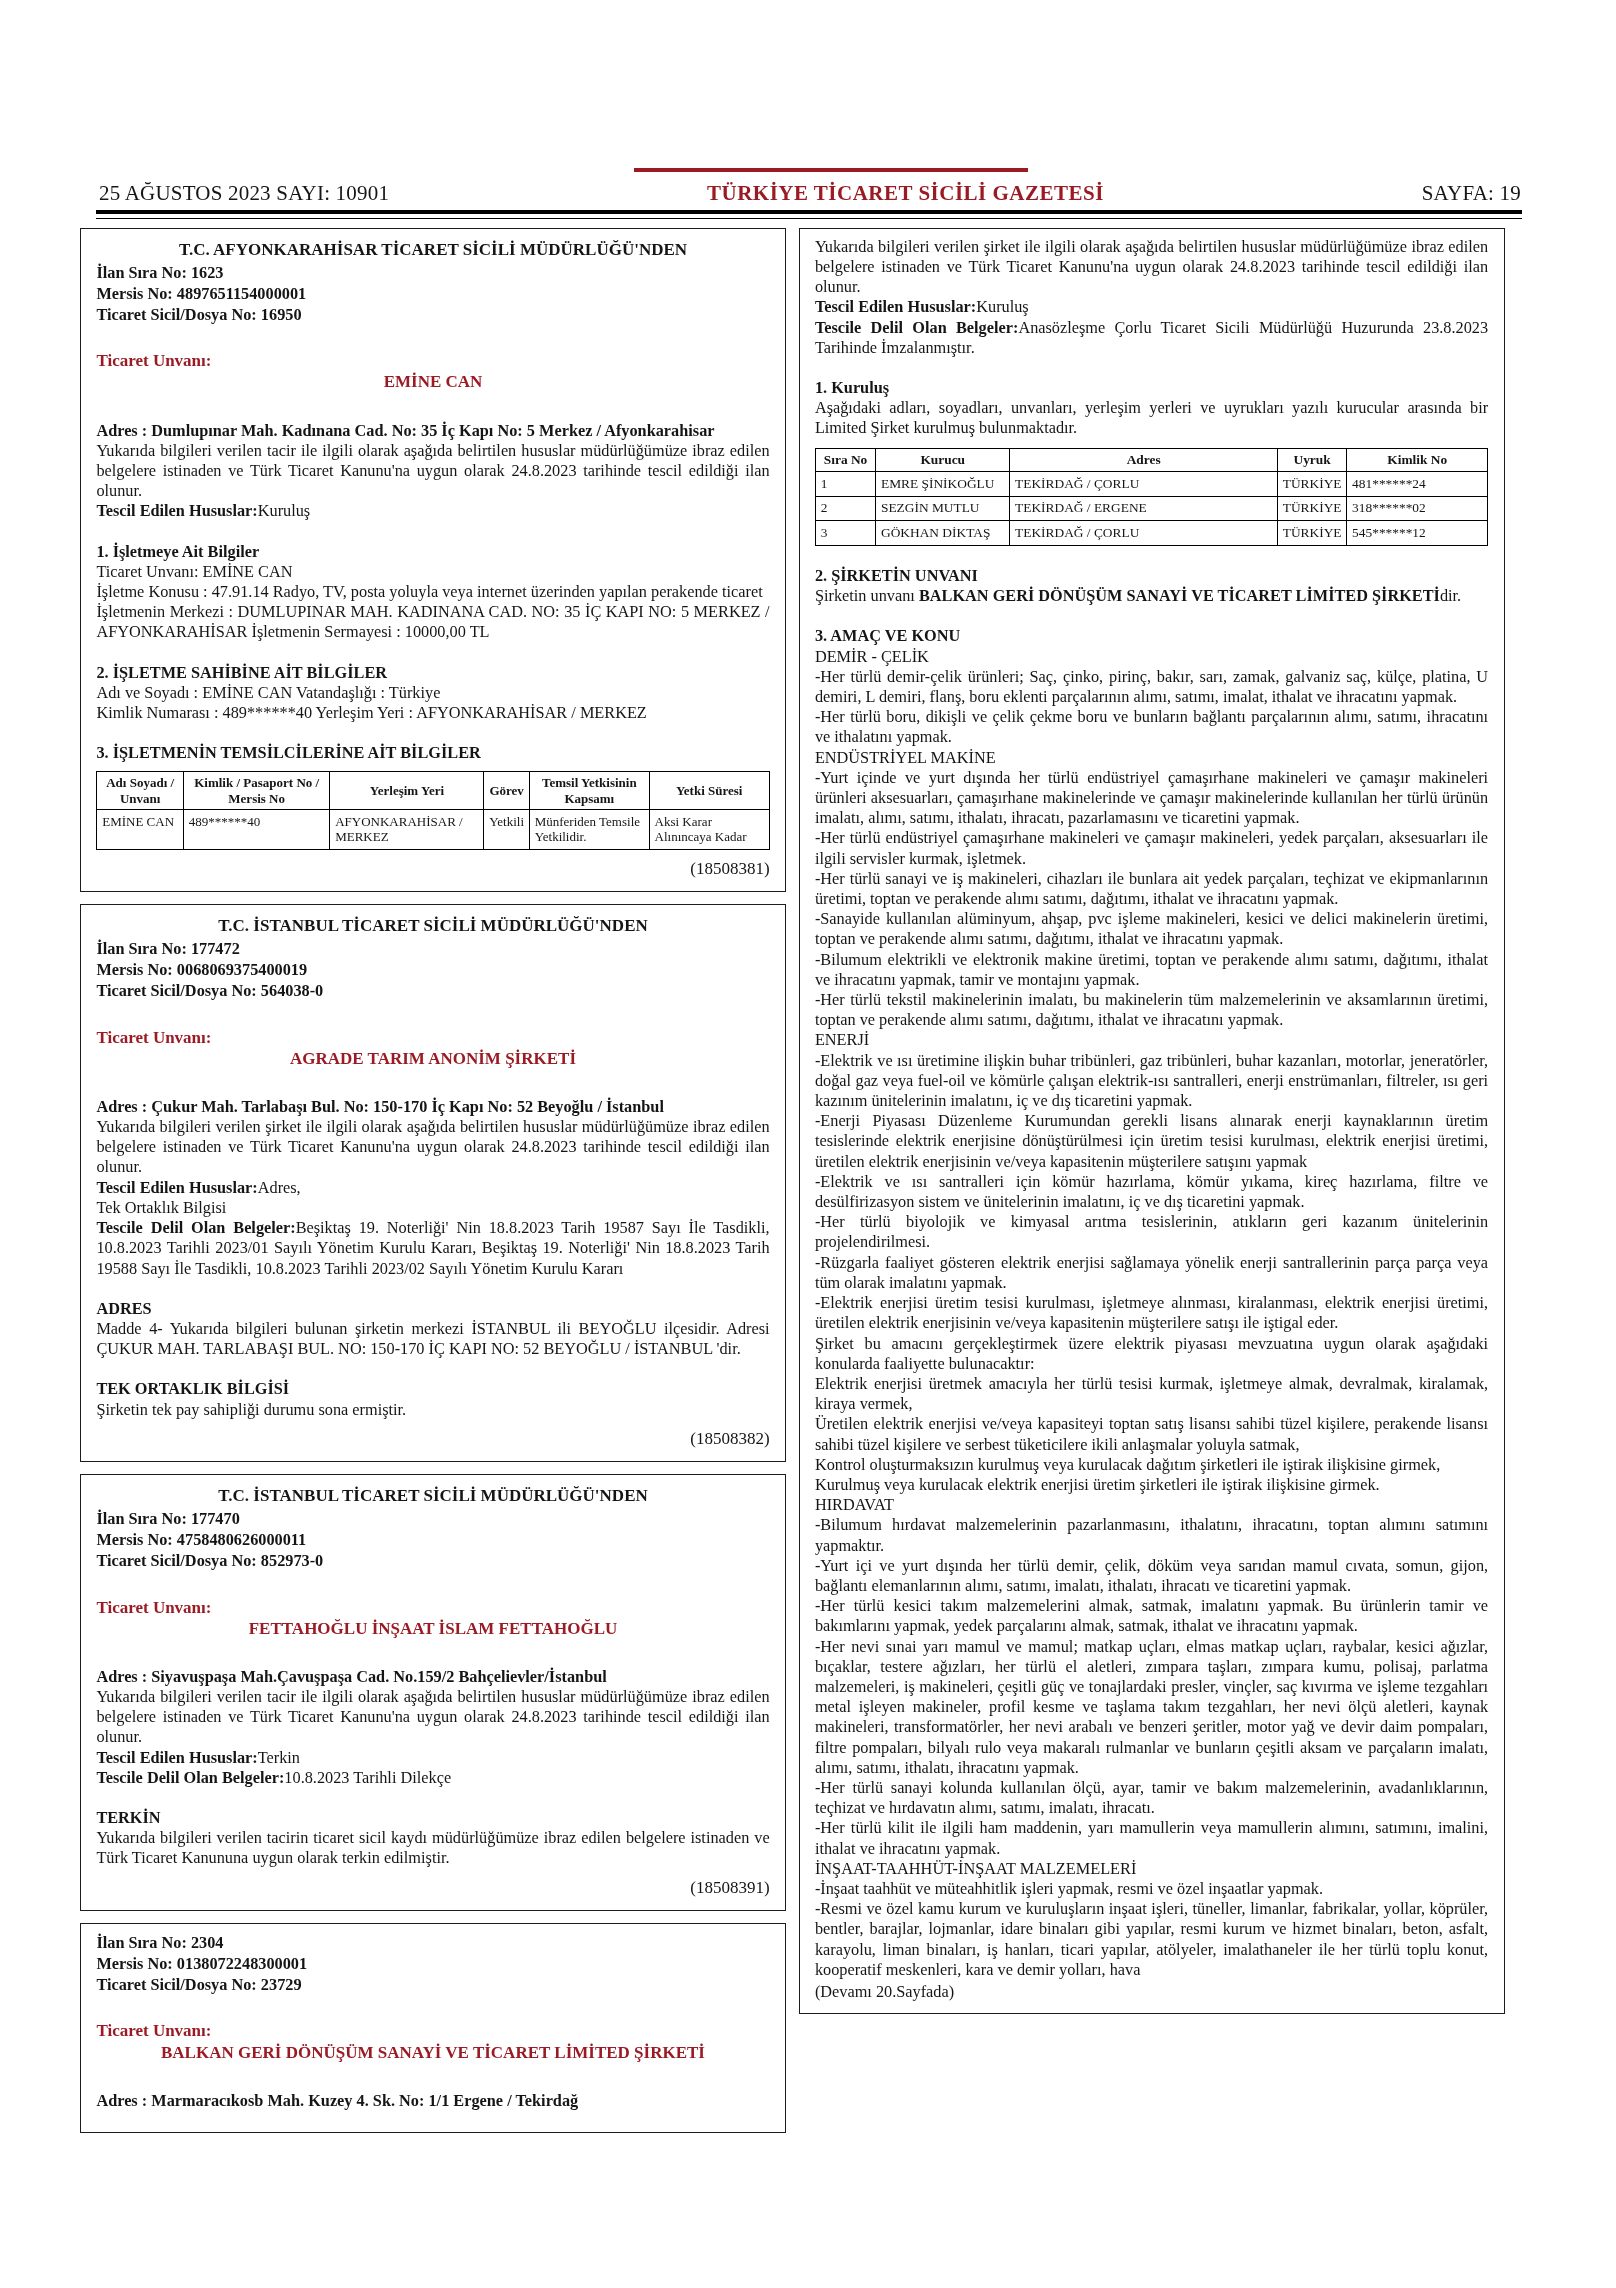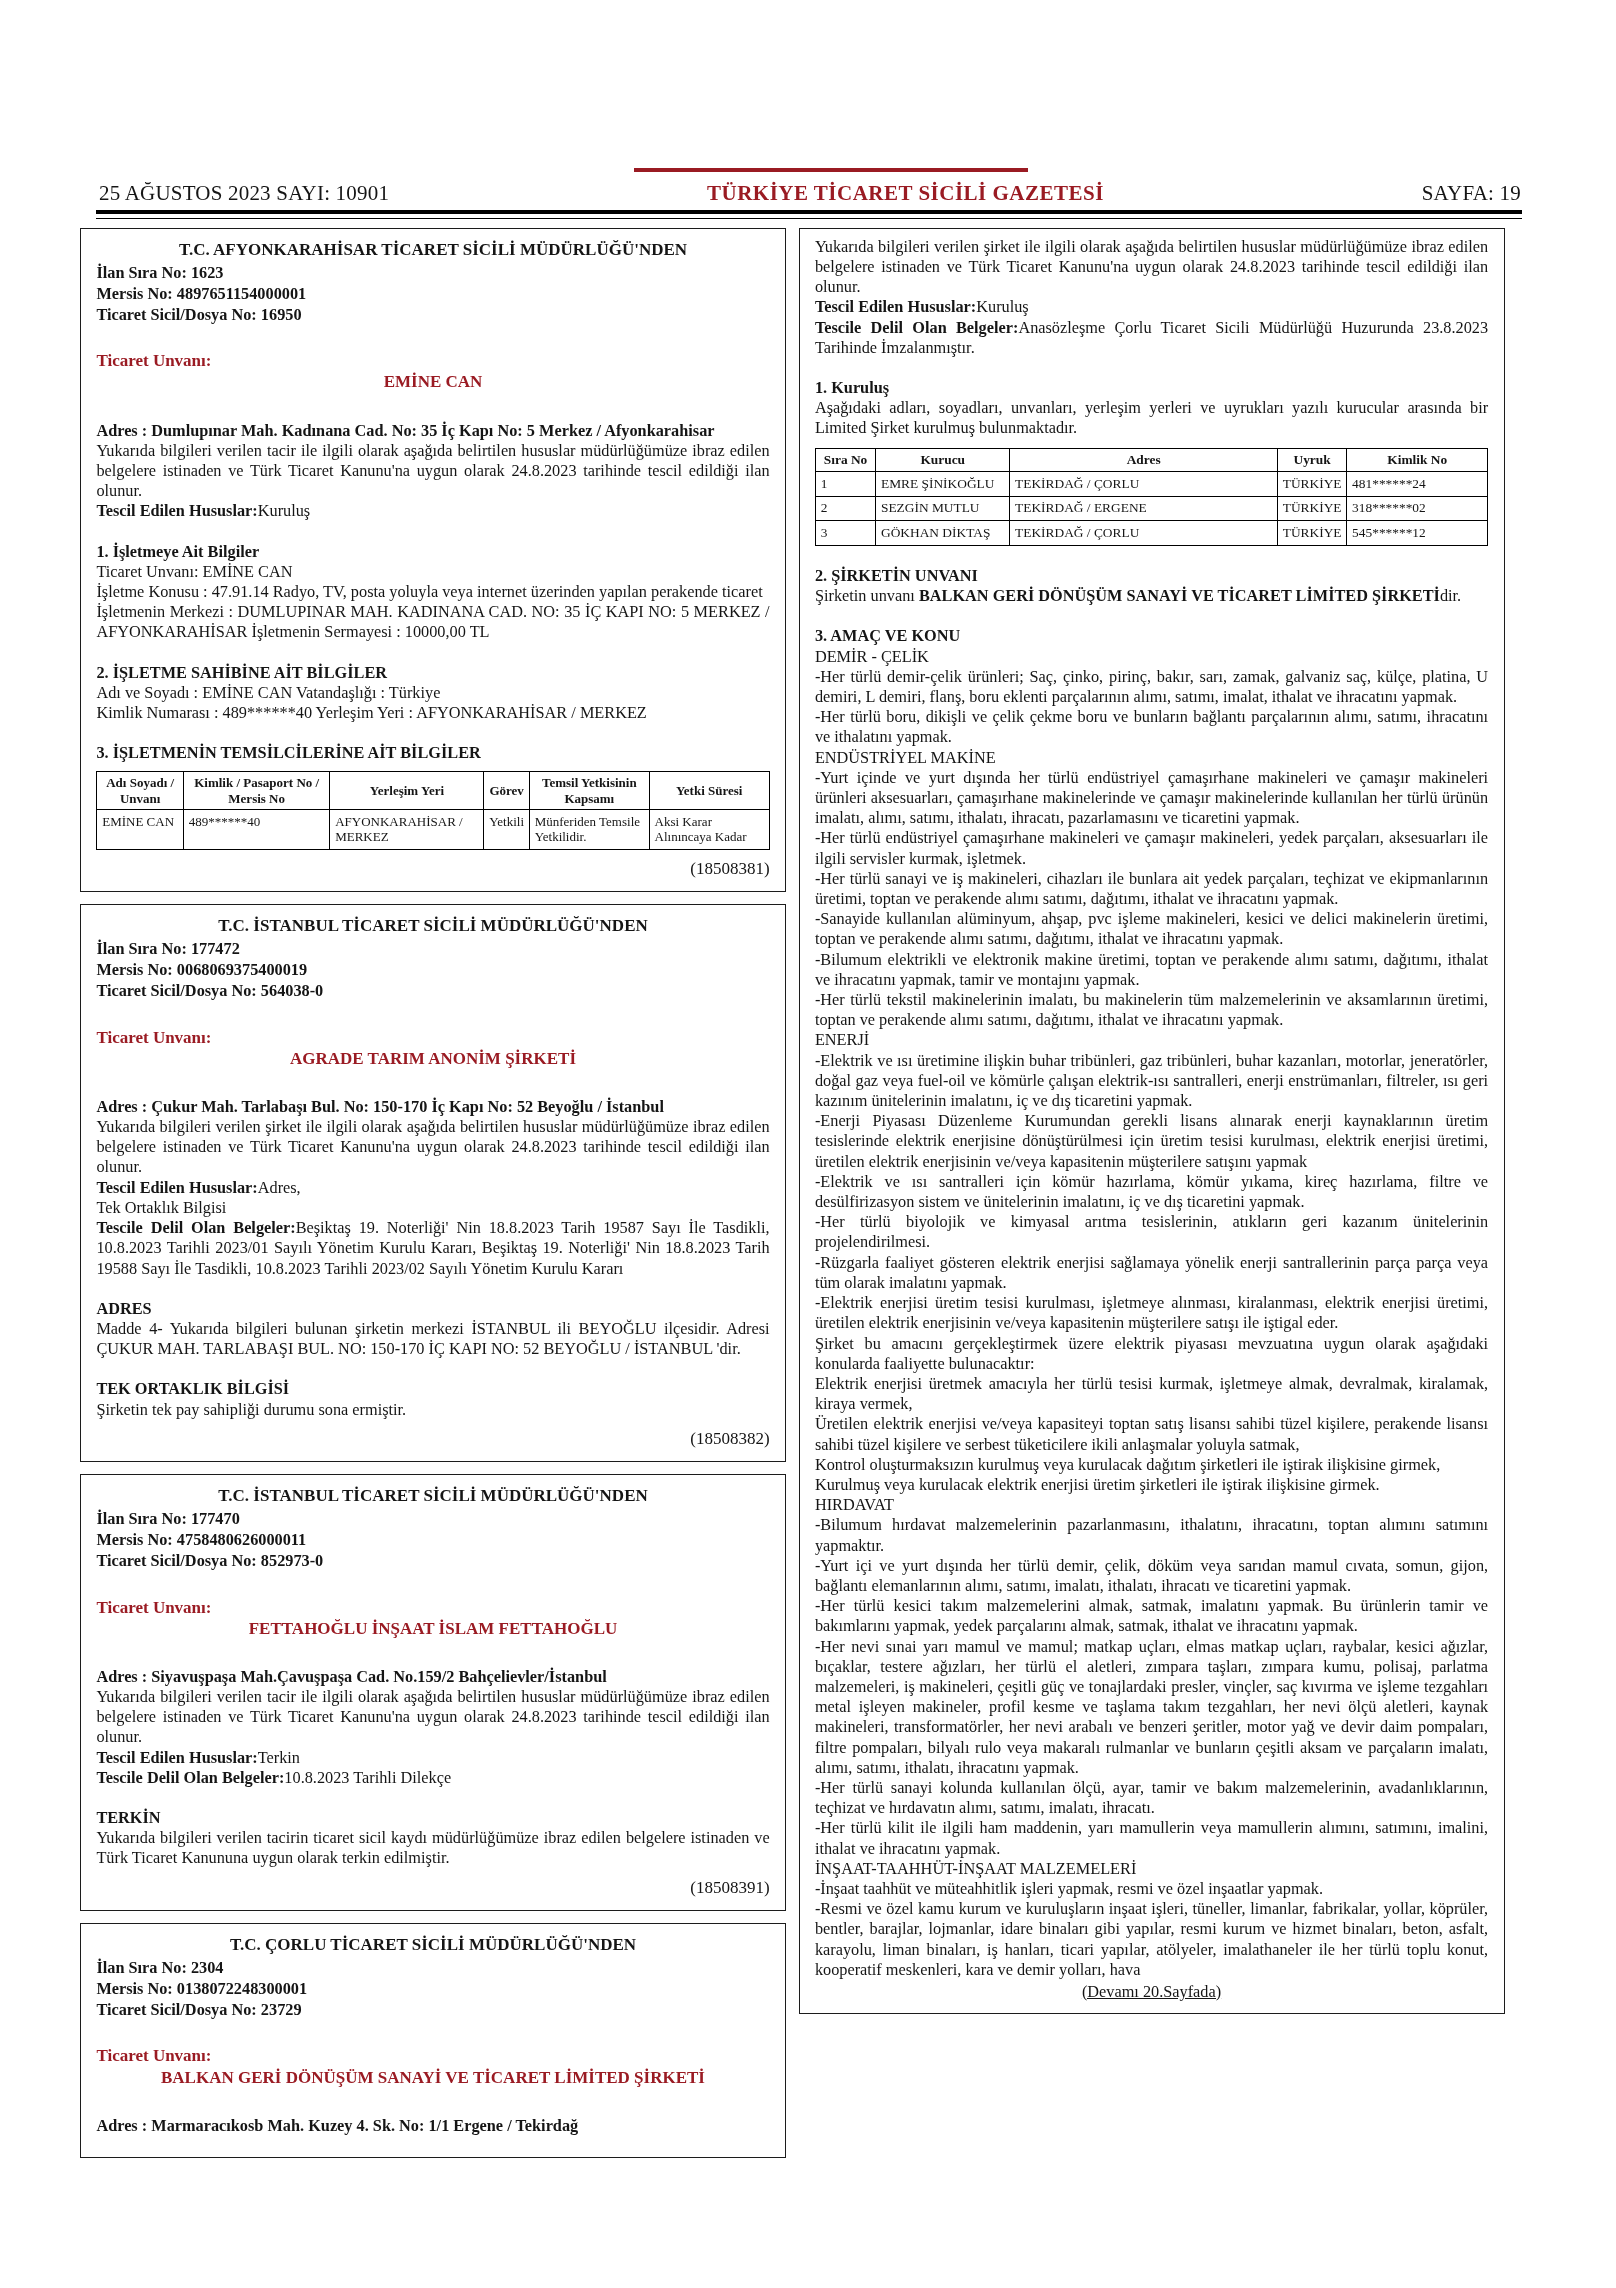--- a/index.html
+++ b/index.html
@@ -20,21 +20,21 @@
   .office{font-weight:bold;text-align:center;font-size:17px;line-height:1.3;margin:1.9px 0 1px;}
   .meta{font-weight:bold;font-size:16.3px;line-height:1.3;}
   .unvan-label{color:var(--accent);font-weight:bold;text-align:left;font-size:17px;margin-top:25px;line-height:1.25;}
   .unvan{color:var(--accent);font-weight:bold;text-align:center;font-size:17px;line-height:1.3;margin-bottom:26px;}
   .adres{font-weight:bold;text-align:justify;font-size:16.3px;line-height:1.3;}
   .p{text-align:justify;font-size:16.3px;line-height:1.24;}
   .cat{font-size:16.3px;line-height:1.24;}
   .h{font-weight:bold;font-size:16.3px;line-height:1.24;margin-top:20px;}
   .label{font-weight:bold;}
   .ref{text-align:right;font-size:17px;margin-top:9.6px;}
-  .cont{text-align:center;font-size:16.3px;margin-top:1.9px;text-decoration:underline;}
+  .cont{text-align:left;font-size:16.3px;margin-top:1.9px;}
   table.tbl{width:100%;border-collapse:collapse;margin:7.7px 0 3.8px;font-size:13px;line-height:1.2;}
   table.tbl th{border:1.9px solid #000;font-weight:bold;text-align:center;padding:2.9px 3.8px;}
   table.tbl td{border:1.9px solid #000;padding:3.8px 4.8px;vertical-align:top;text-align:left;}
   table.founders{font-size:13.4px;margin:9.6px 0 5.8px;}
 </style>
 </head>
 <body>
 
 <div class="redbar"></div>
 <div class="masthead">
@@ -129,21 +129,20 @@
       <div class="adres">Adres : Siyavuşpaşa Mah.Çavuşpaşa Cad. No.159/2 Bahçelievler/İstanbul</div>
       <div class="p">Yukarıda bilgileri verilen tacir ile ilgili olarak aşağıda belirtilen hususlar müdürlüğümüze ibraz edilen belgelere istinaden ve Türk Ticaret Kanunu'na uygun olarak 24.8.2023 tarihinde tescil edildiği ilan olunur.</div>
       <div class="p"><span class="label">Tescil Edilen Hususlar:</span><span>Terkin</span></div>
       <div class="p"><span class="label">Tescile Delil Olan Belgeler:</span><span>10.8.2023 Tarihli Dilekçe</span></div>
       <div class="h">TERKİN</div>
       <div class="p">Yukarıda bilgileri verilen tacirin ticaret sicil kaydı müdürlüğümüze ibraz edilen belgelere istinaden ve Türk Ticaret Kanununa uygun olarak terkin edilmiştir.</div>
       <div class="ref">(18508391)</div>
     </section>
 
     <section class="box" style="padding-bottom:21px;">
-      <div class="office">T.C. ÇORLU TİCARET SİCİLİ MÜDÜRLÜĞÜ'NDEN</div>
       <div class="meta">İlan Sıra No: 2304</div>
       <div class="meta">Mersis No: 0138072248300001</div>
       <div class="meta">Ticaret Sicil/Dosya No: 23729</div>
       <div class="unvan-label">Ticaret Unvanı:</div>
       <div class="unvan">BALKAN GERİ DÖNÜŞÜM SANAYİ VE TİCARET LİMİTED ŞİRKETİ</div>
       <div class="adres">Adres : Marmaracıkosb Mah. Kuzey 4. Sk. No: 1/1 Ergene / Tekirdağ</div>
     </section>
   </div>
 
   <div class="col">

